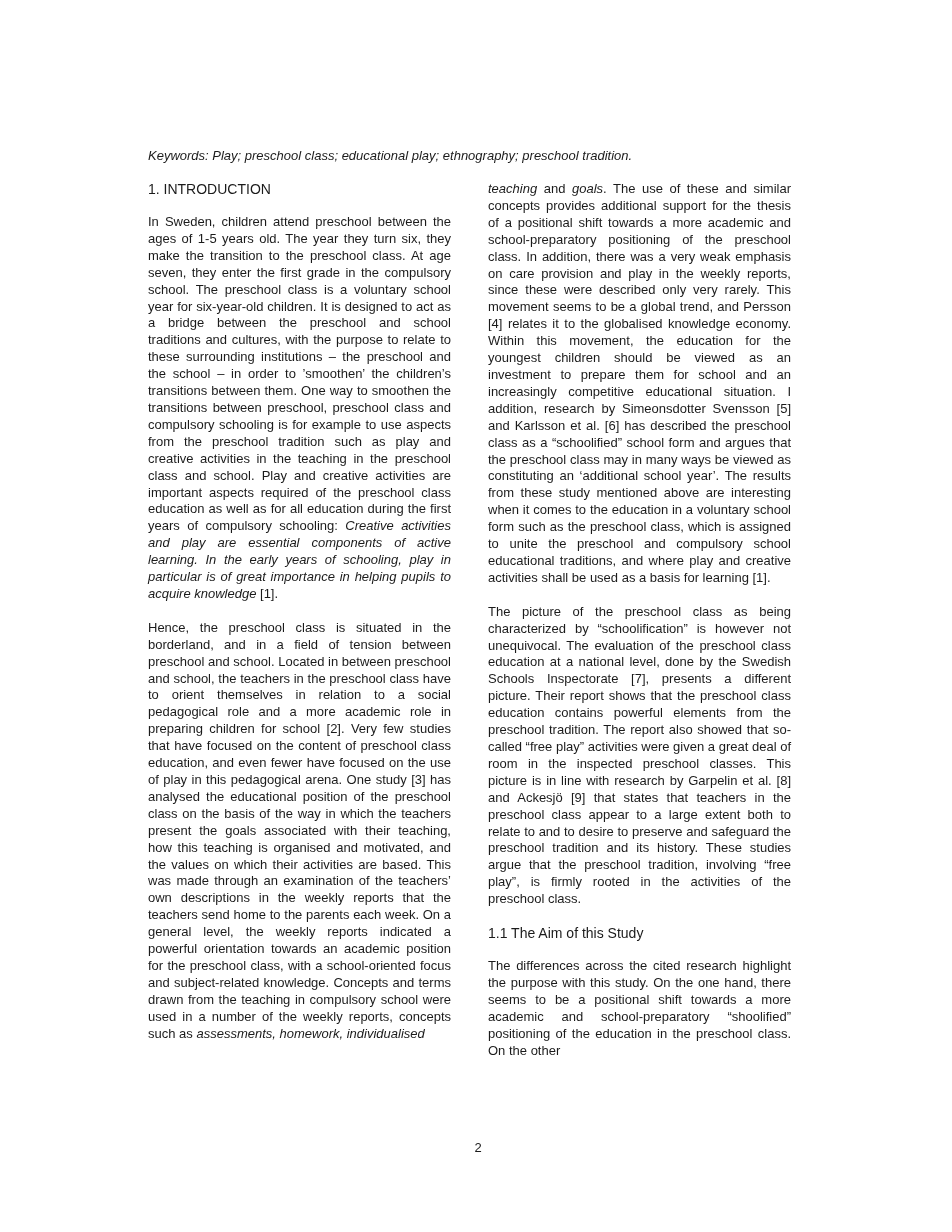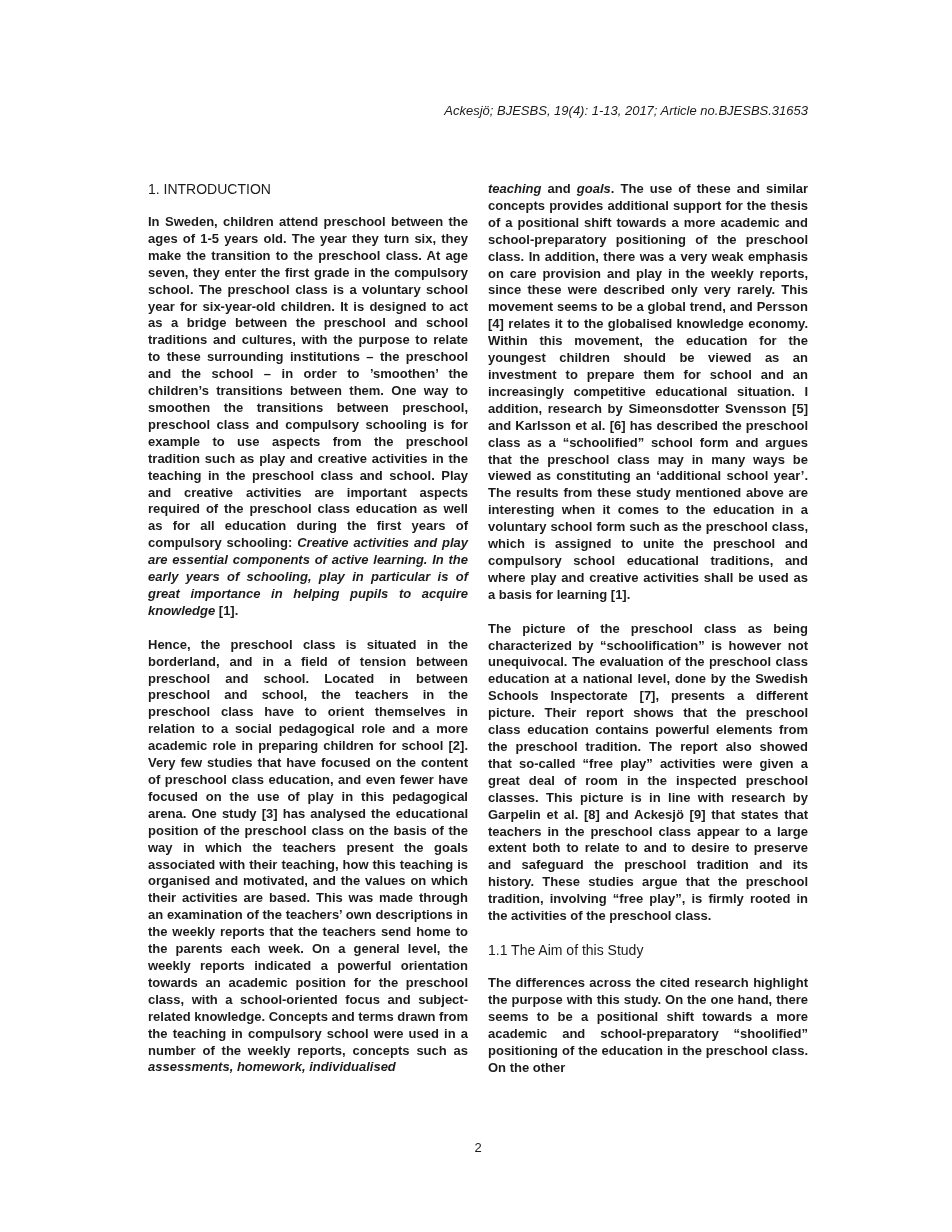--- a/index.html
+++ b/index.html
@@ -52,39 +52,39 @@
     text-align: justify;
   }
   .section-heading {
     font-weight: normal;
     font-size: 14px;
     line-height: 17px;
     text-align: left;
     margin: 0 0 16px 0;
   }
   .section-heading + .para { margin-top: 0; }
-  .para { margin: 0 0 17px 0; font-weight: bold; }
+  .para { margin: 0 17px 17px 0; }
   .para:last-child { margin-bottom: 0; }
   .col > .section-heading:not(:first-child) { margin-top: 11px; }
   .it { font-style: italic; }
   .page-number {
     position: absolute;
     top: 1140px;
     left: 148px;
     width: 660px;
     text-align: center;
     font-size: 13px;
   }
 </style>
 </head>
 <body>
 
 <div class="page">
-  <div class="running-header">Ackesjö; BJESBS, 19(4): 1-13, 2017; Article no.BJESBS.31653</div>
 
+  <div class="keywords-line">Keywords: Play; preschool class; educational play; ethnography; preschool tradition.</div>
 
   <div class="article-body">
     <div class="col" id="col-left">
         <div class="section-heading"><span>1. INTRODUCTION</span></div>
         <div class="para"><span>In Sweden, children attend preschool between the ages of 1-5 years old. The year they turn six, they make the transition to the preschool class. At age seven, they enter the first grade in the compulsory school. The preschool class is a voluntary school year for six-year-old children. It is designed to act as a bridge between the preschool and school traditions and cultures, with the purpose to relate to these surrounding institutions – the preschool and the school – in order to ’smoothen’ the children’s transitions between them. One way to smoothen the transitions between preschool, preschool class and compulsory schooling is for example to use aspects from the preschool tradition such as play and creative activities in the teaching in the preschool class and school. Play and creative activities are important aspects required of the preschool class education as well as for all education during the first years of compulsory schooling: </span><span class="it">Creative activities and play are essential components of active learning. In the early years of schooling, play in particular is of great importance in helping pupils to acquire knowledge</span><span> [1].</span></div>
         <div class="para"><span>Hence, the preschool class is situated in the borderland, and in a field of tension between preschool and school. Located in between preschool and school, the teachers in the preschool class have to orient themselves in relation to a social pedagogical role and a more academic role in preparing children for school [2]. Very few studies that have focused on the content of preschool class education, and even fewer have focused on the use of play in this pedagogical arena. One study [3] has analysed the educational position of the preschool class on the basis of the way in which the teachers present the goals associated with their teaching, how this teaching is organised and motivated, and the values on which their activities are based. This was made through an examination of the teachers’ own descriptions in the weekly reports that the teachers send home to the parents each week. On a general level, the weekly reports indicated a powerful orientation towards an academic position for the preschool class, with a school-oriented focus and subject-related knowledge. Concepts and terms drawn from the teaching in compulsory school were used in a number of the weekly reports, concepts such as </span><span class="it">assessments, homework, individualised</span></div>
       </div>
     <div class="col" id="col-right">
         <div class="para"><span class="it">teaching</span><span> and </span><span class="it">goals</span><span>. The use of these and similar concepts provides additional support for the thesis of a positional shift towards a more academic and school-preparatory positioning of the preschool class. In addition, there was a very weak emphasis on care provision and play in the weekly reports, since these were described only very rarely. This movement seems to be a global trend, and Persson [4] relates it to the globalised knowledge economy. Within this movement, the education for the youngest children should be viewed as an investment to prepare them for school and an increasingly competitive educational situation. I addition, research by Simeonsdotter Svensson [5] and Karlsson et al. [6] has described the preschool class as a “schoolified” school form and argues that the preschool class may in many ways be viewed as constituting an ‘additional school year’. The results from these study mentioned above are interesting when it comes to the education in a voluntary school form such as the preschool class, which is assigned to unite the preschool and compulsory school educational traditions, and where play and creative activities shall be used as a basis for learning [1].</span></div>
         <div class="para"><span>The picture of the preschool class as being characterized by “schoolification” is however not unequivocal. The evaluation of the preschool class education at a national level, done by the Swedish Schools Inspectorate [7], presents a different picture. Their report shows that the preschool class education contains powerful elements from the preschool tradition. The report also showed that so-called “free play” activities were given a great deal of room in the inspected preschool classes. This picture is in line with research by Garpelin et al. [8] and Ackesjö [9] that states that teachers in the preschool class appear to a large extent both to relate to and to desire to preserve and safeguard the preschool tradition and its history. These studies argue that the preschool tradition, involving “free play”, is firmly rooted in the activities of the preschool class.</span></div>

